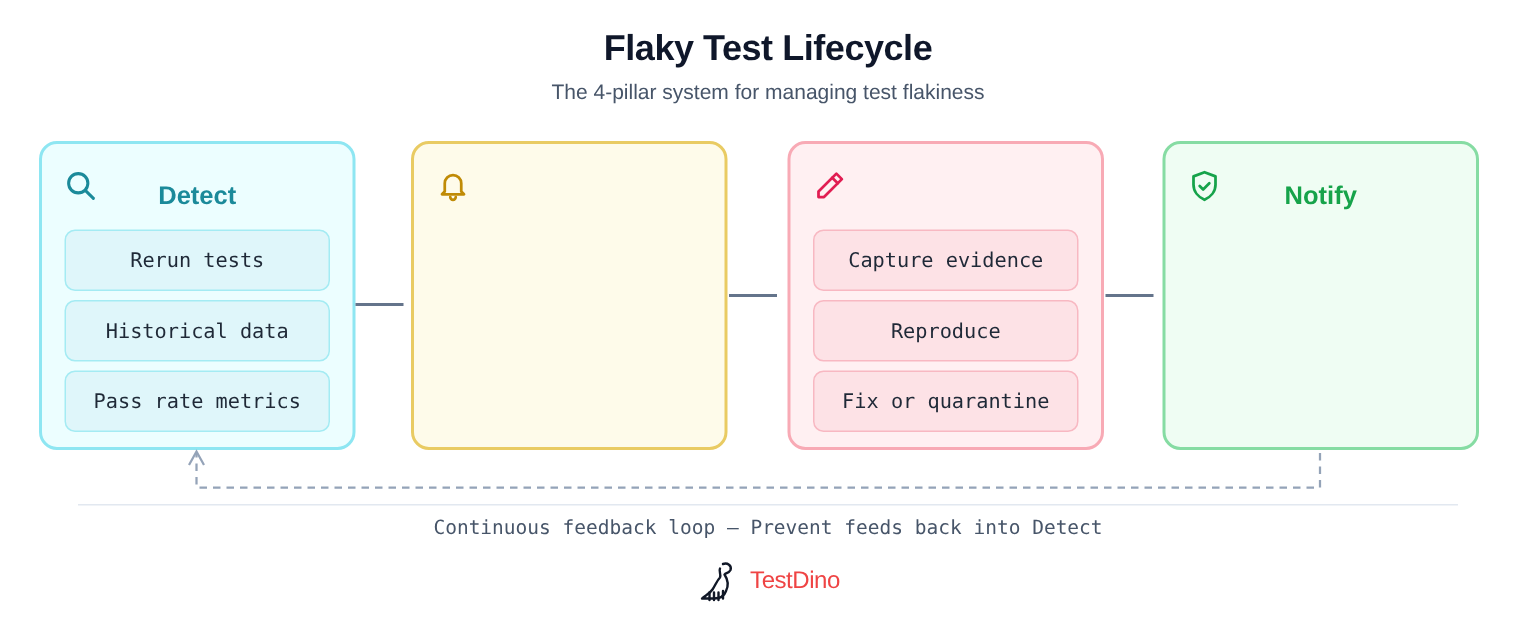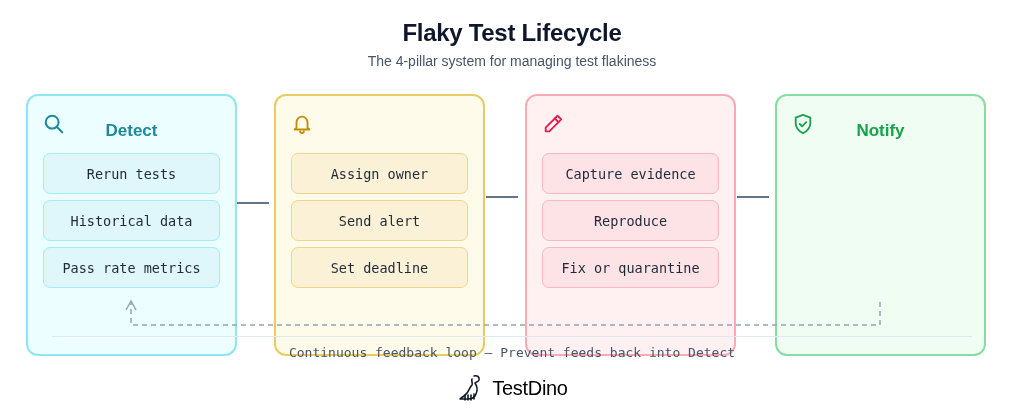--- a/index.html
+++ b/index.html
@@ -4,21 +4,21 @@
 <style>
   * { box-sizing: border-box; margin: 0; padding: 0; }
   html, body { width: 1024px; height: 417px; background: #ffffff; overflow: hidden; }
   body { position: relative; font-family: "Liberation Sans", sans-serif; }
 
   .title { position: absolute; left: 0; width: 1024px; top: 19px; text-align: center;
            font-size: 24px; font-weight: 700; color: #0f172a; letter-spacing: -0.3px; }
   .subtitle { position: absolute; left: 0; width: 1024px; top: 53px; text-align: center;
               font-size: 14px; color: #475569; }
 
-  .pillar { position: absolute; top: 94px; width: 211px; height: 262px; border-radius: 12px;
+  .pillar { position: absolute; top: 94px; width: 211px; height: 206px; border-radius: 12px;
             border: 2px solid; text-decoration: underline; }
   .pillar .icon { position: absolute; left: 15px; top: 17px; width: 22px; height: 22px; }
   .pillar .ptitle { position: absolute; left: 0; right: 0; top: 25px; text-align: center;
                     font-size: 17px; font-weight: 700; }
   .pillar .items { position: absolute; left: 15px; right: 15px; top: 57px; }
   .pillar .item { height: 41px; border-radius: 7px; border: 1.5px solid; margin-bottom: 6px;
                   display: flex; align-items: center; justify-content: center;
                   font-family: "DejaVu Sans Mono", monospace; font-size: 13.5px; color: #1f2937; }
 
   .p-detect { left: 26px; background: #ecfeff; border-color: #8ee6f2; }
@@ -38,21 +38,21 @@
   .p-prevent .item { background: #dcf7e4; border-color: #9ee5b5; }
 
   .connector { position: absolute; height: 2px; background: #64748b; }
 
   .loop { position: absolute; left: 0; top: 0; }
   .divider { position: absolute; left: 52px; width: 920px; top: 336px; height: 1px; background: #e2e8f0; }
   .caption { position: absolute; left: 0; width: 1024px; top: 345px; text-align: center;
              font-family: "DejaVu Sans Mono", monospace; font-size: 13px; color: #475569; }
   .brand { position: absolute; top: 372px; left: 0; width: 1024px; display: flex;
            justify-content: center; align-items: center; gap: 4px; }
-  .brand-text { font-size: 20px; color: #000000; letter-spacing: -0.3px; }
+  .brand-text { font-size: 16px; color: #ef4444; letter-spacing: -0.3px; }
 </style>
 </head>
 <body>
 
 <div class="title">Flaky Test Lifecycle</div>
 <div class="subtitle">The 4-pillar system for managing test flakiness</div>
 
 <div class="pillar p-detect">
   <svg class="icon" viewBox="0 0 24 24" fill="none" stroke="#1b8a9a" stroke-width="2.2" stroke-linecap="round">
     <circle cx="10" cy="10" r="7"></circle>
@@ -66,25 +66,20 @@
   </div>
 </div>
 
 <div class="connector" style="left:237px;width:32px;top:202px;"></div>
 
 <div class="pillar p-notify">
   <svg class="icon" viewBox="0 0 24 24" fill="none" stroke="#c08b06" stroke-width="2" stroke-linecap="round" stroke-linejoin="round">
     <path d="M6 16V10a6 6 0 0 1 12 0v6l2 2H4z"></path>
       <path d="M10 20a2 2 0 0 0 4 0"></path>
   </svg>
-  <div class="items">
-    <div class="item">Assign owner</div>
-    <div class="item">Send alert</div>
-    <div class="item">Set deadline</div>
-  </div>
 </div>
 
 <div class="connector" style="left:486px;width:32px;top:196px;"></div>
 
 <div class="pillar p-triage">
   <svg class="icon" viewBox="0 0 24 24" fill="none" stroke="#e11d52" stroke-width="2" stroke-linecap="round" stroke-linejoin="round">
     <path d="M17 3l4 4L8 20H4v-4z"></path>
       <line x1="14" y1="6" x2="18" y2="10"></line>
   </svg>
   <div class="items">

